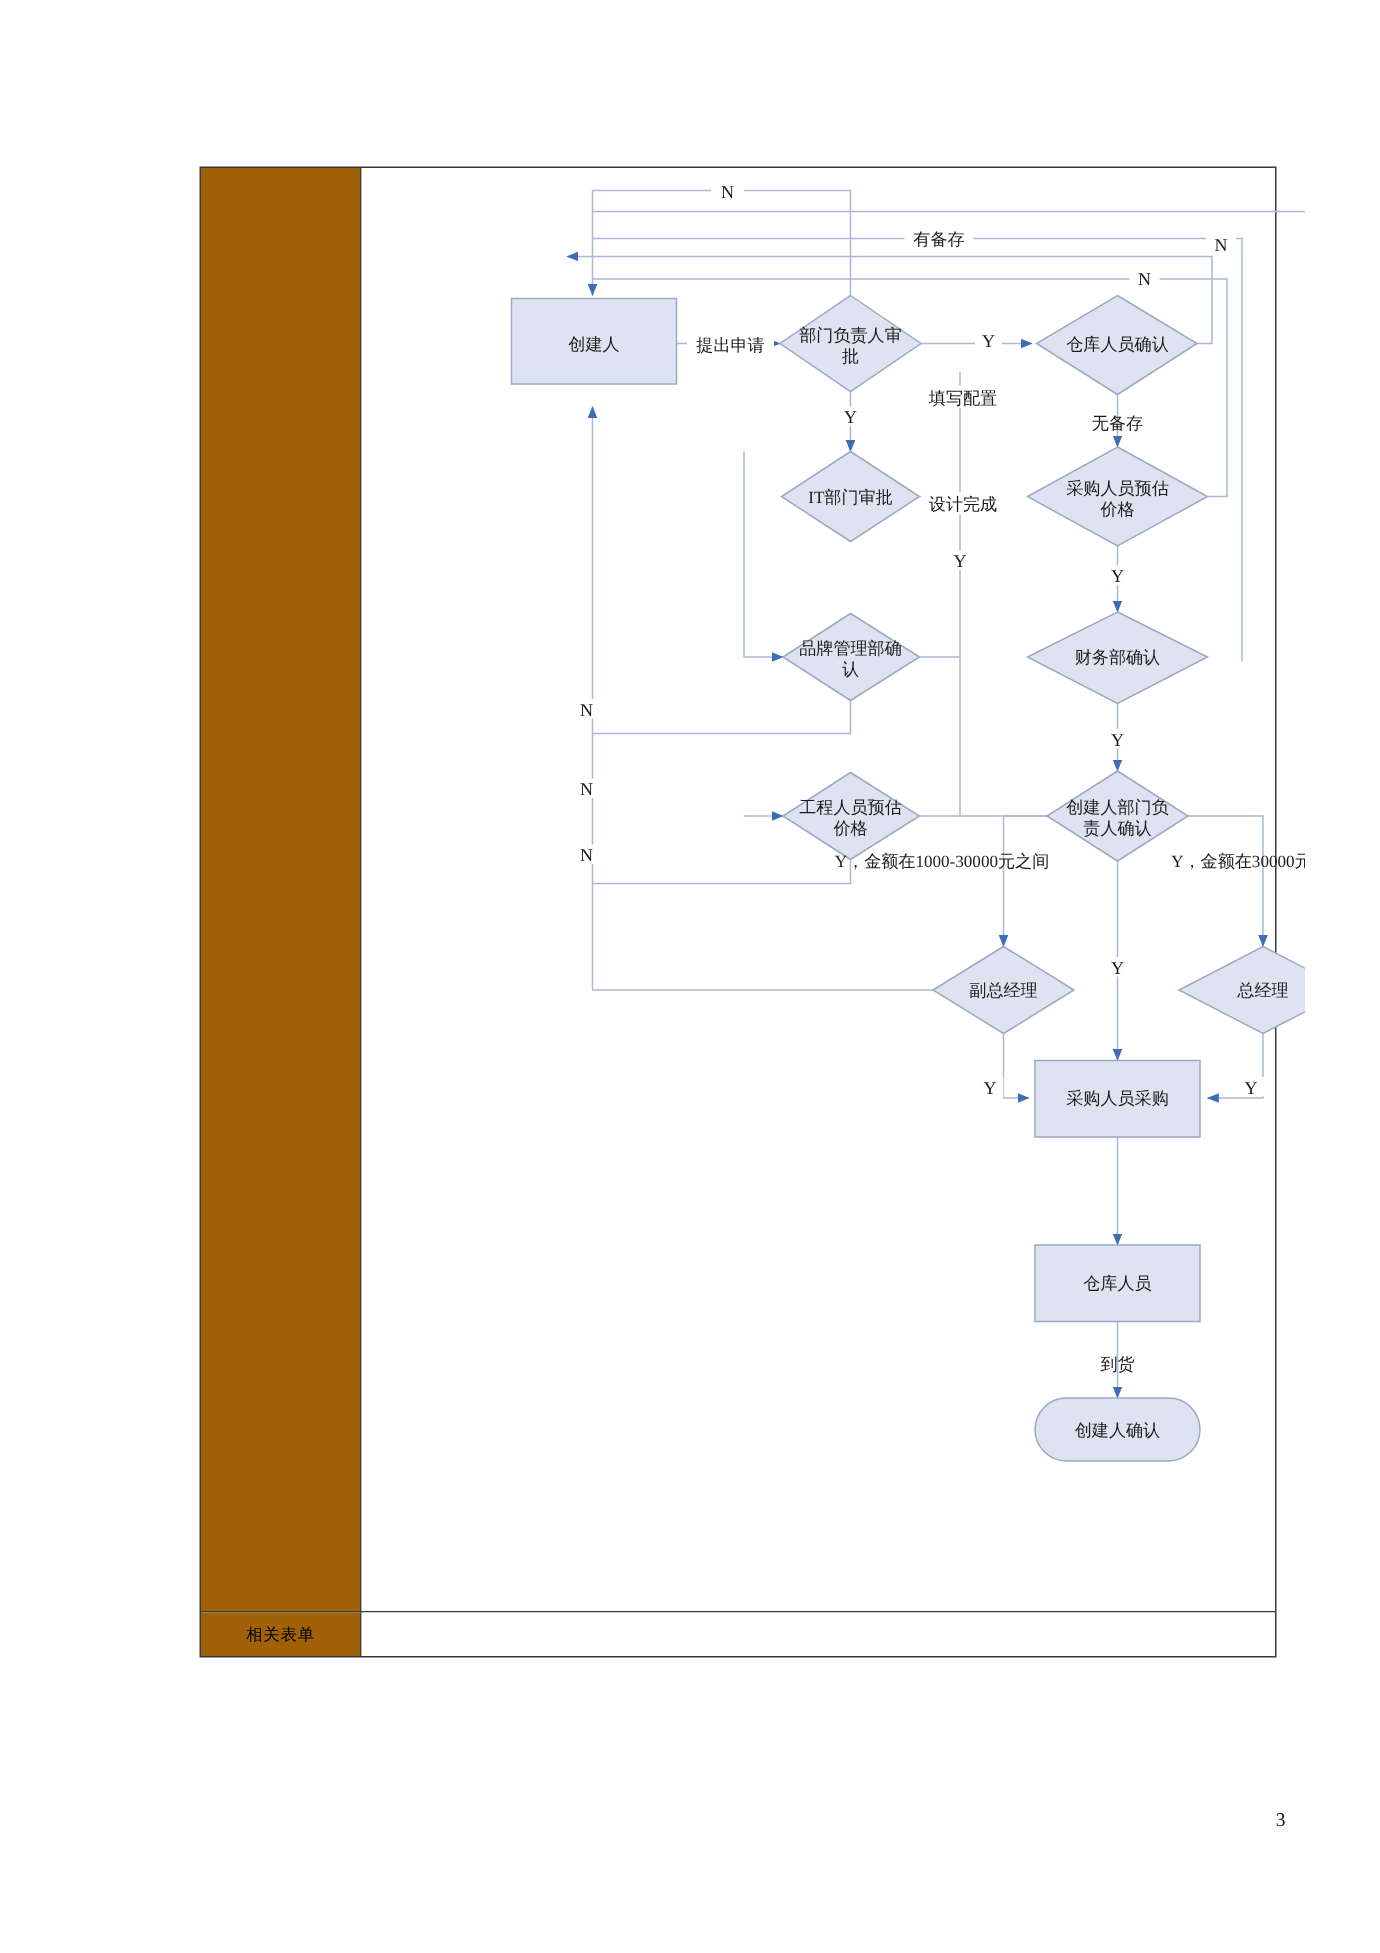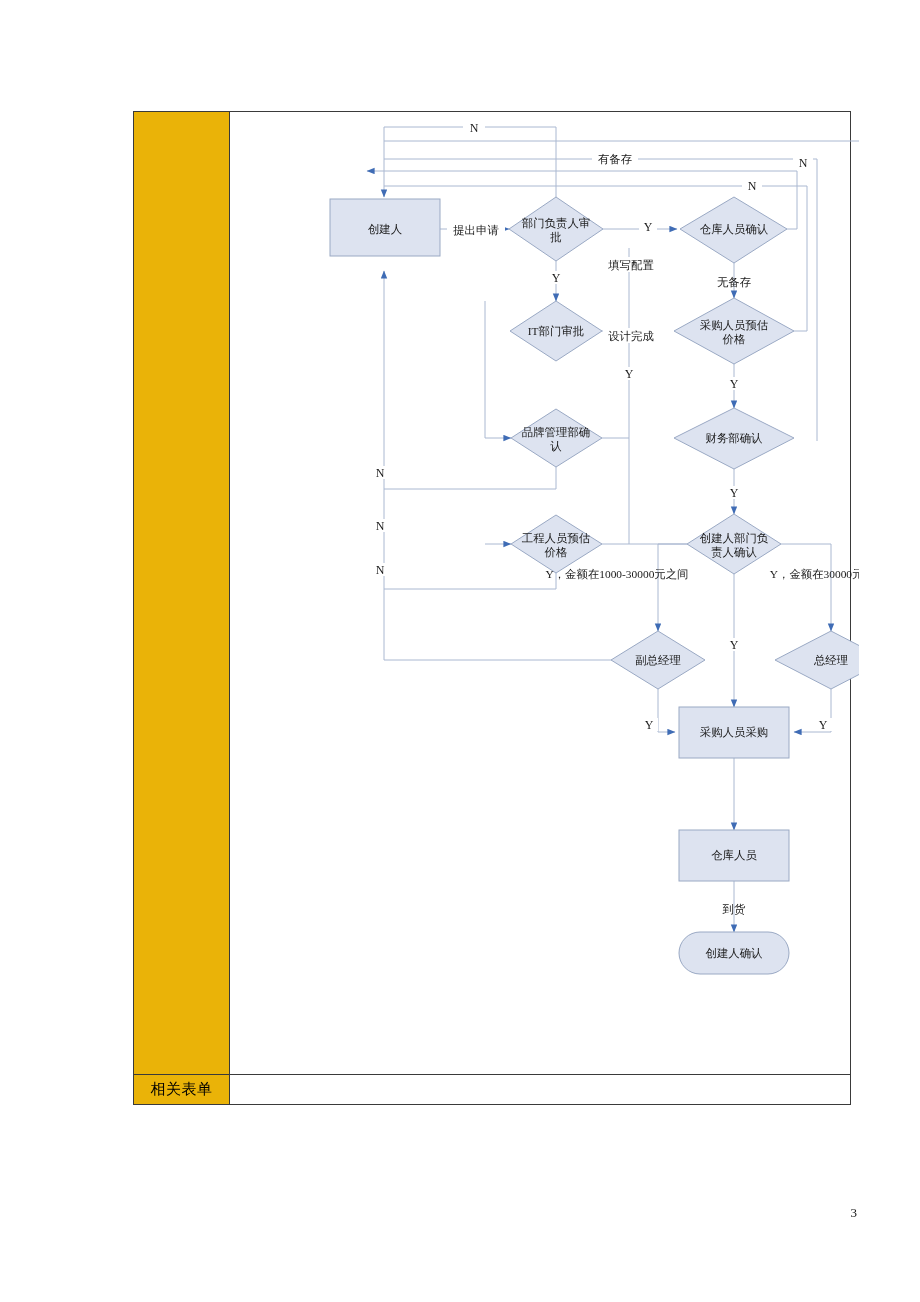--- a/index.html
+++ b/index.html
@@ -2,22 +2,22 @@
 <html><head>
 <meta charset="utf-8">
 <style>
   html,body{margin:0;padding:0;background:#ffffff;}
   body{width:920px;height:1302px;font-family:"Liberation Serif","DejaVu Serif",serif;}
   #page{position:relative;width:920px;height:1302px;overflow:hidden;background:#fff;}
   #doc-table{position:absolute;left:133px;top:111px;width:718px;height:994px;border:1.4px solid #3a3a3a;box-sizing:border-box;}
   .tbl-row{display:flex;box-sizing:border-box;}
   .row-main{height:962px;}
   .row-forms{height:30px;border-top:1.4px solid #3a3a3a;}
-  .cell-label{width:96px;background:#eab308;border-right:1.4px solid #3a3a3a;box-sizing:border-box;
-      display:flex;align-items:center;justify-content:center;font-size:15px;color:#000;letter-spacing:.5px;}
+  .cell-label{width:107px;background:#a16207;border-right:1.4px solid #3a3a3a;box-sizing:border-box;
+      display:flex;align-items:center;justify-content:center;font-size:11px;color:#000;letter-spacing:.5px;}
   .cell-body{flex:1;background:#fff;position:relative;box-sizing:border-box;}
   #flow-wrap{position:absolute;left:0;top:0;width:629px;height:962px;}
   svg.flow{display:block;}
   .nodefill{fill:#dde3f0;stroke:#9aa9c4;stroke-width:1;}
   .nodefill-term{fill:#dde3f0;stroke:#9aa9c4;stroke-width:1;}
   .ln{stroke:#aab8d1;stroke-width:1;fill:none;}
   text{font-family:"Liberation Serif","DejaVu Serif",serif;fill:#1a1a1a;}
   .nt{font-size:11.4px;text-anchor:middle;}
   .et{font-size:11.4px;text-anchor:middle;}
   .yn{font-size:12px;text-anchor:middle;font-family:"Liberation Serif",serif;}

